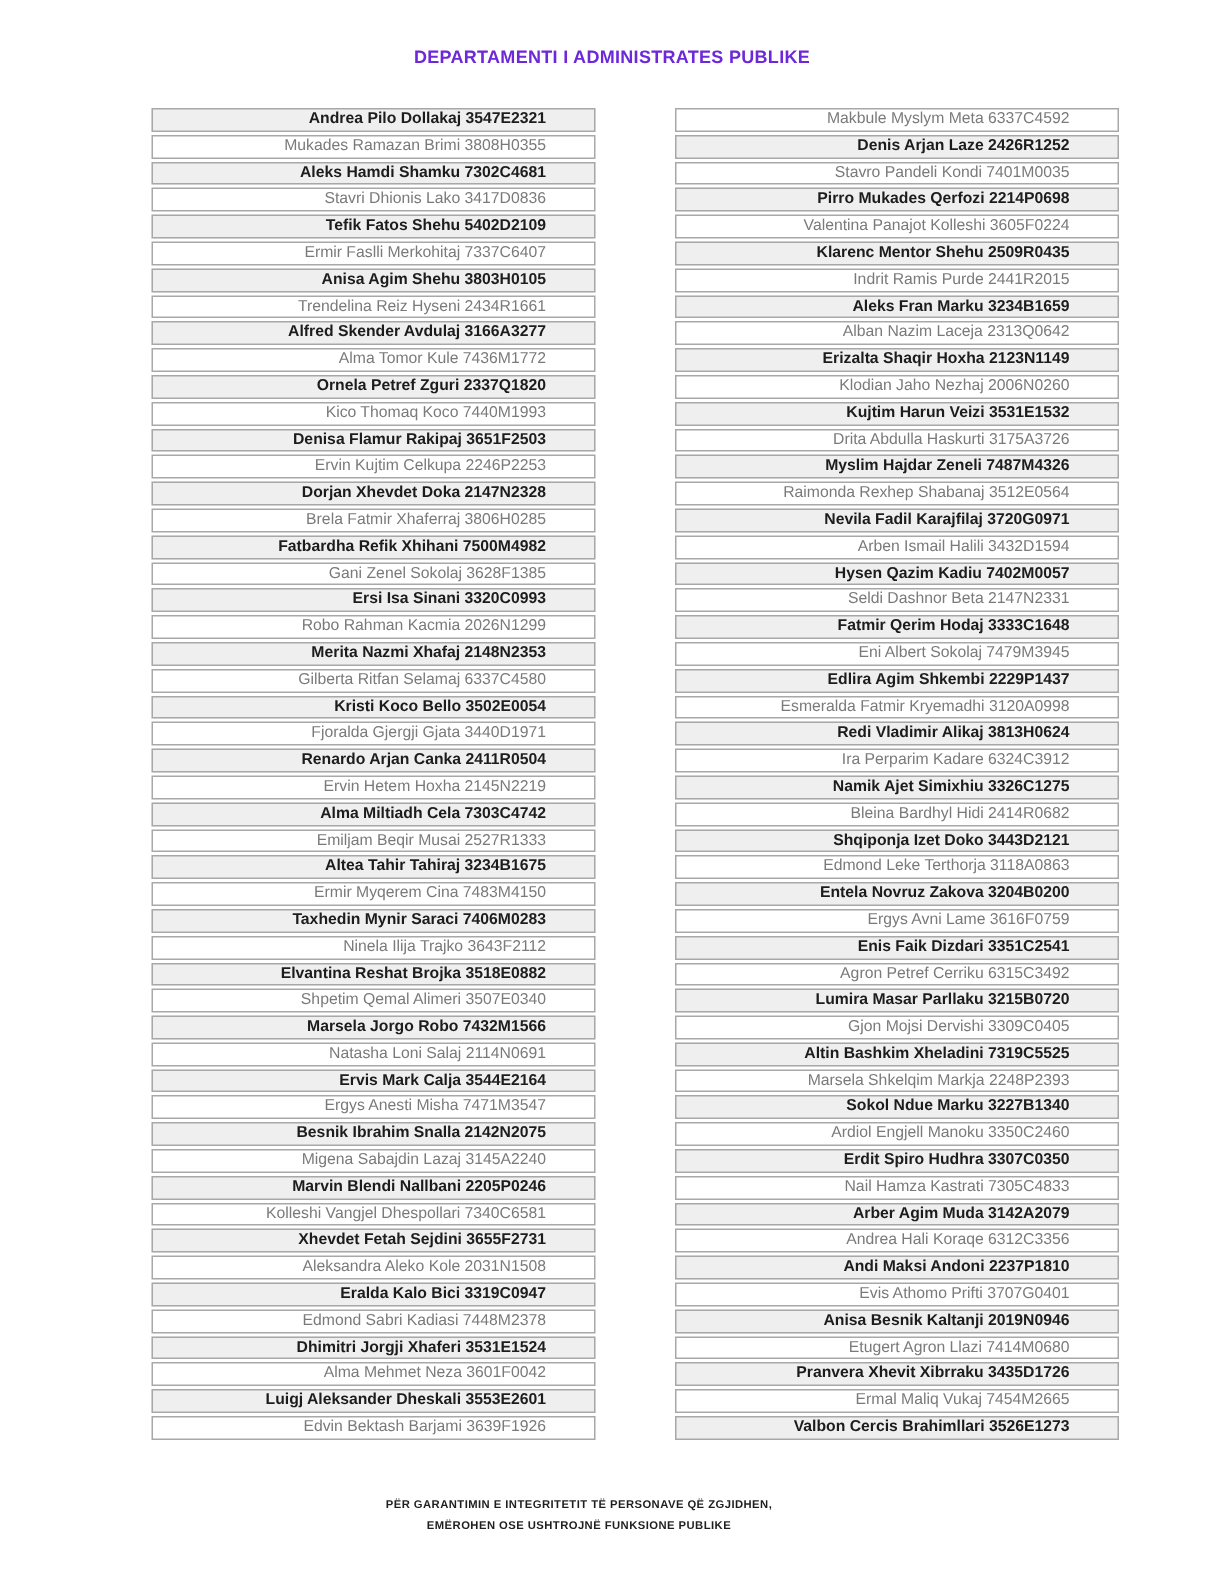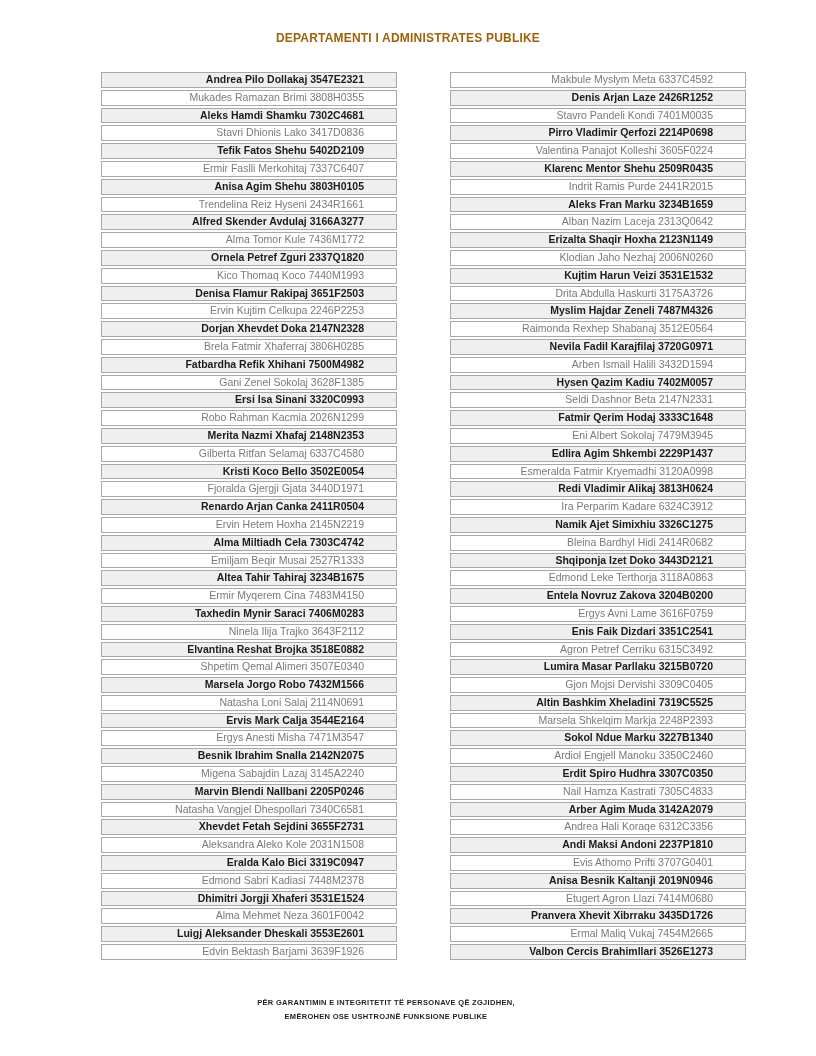--- a/index.html
+++ b/index.html
@@ -12,21 +12,21 @@
     overflow: hidden;
   }
   .title {
     position: absolute;
     top: 31px;
     left: 0;
     width: 816px;
     text-align: center;
     font-size: 12px;
     font-weight: bold;
-    color: #a16207;
+    color: #6d28d9;
     letter-spacing: 0.2px;
   }
   .tables {
     position: absolute;
     top: 72px;
     left: 88px;
     display: flex;
     gap: 40px;
   }
   .col {
@@ -109,35 +109,35 @@
         <div class="row">Ninela Ilija Trajko 3643F2112</div>
         <div class="row shaded">Elvantina Reshat Brojka 3518E0882</div>
         <div class="row">Shpetim Qemal Alimeri 3507E0340</div>
         <div class="row shaded">Marsela Jorgo Robo 7432M1566</div>
         <div class="row">Natasha Loni Salaj 2114N0691</div>
         <div class="row shaded">Ervis Mark Calja 3544E2164</div>
         <div class="row">Ergys Anesti Misha 7471M3547</div>
         <div class="row shaded">Besnik Ibrahim Snalla 2142N2075</div>
         <div class="row">Migena Sabajdin Lazaj 3145A2240</div>
         <div class="row shaded">Marvin Blendi Nallbani 2205P0246</div>
-        <div class="row">Natasha Vangjel Dhespollari 7340C6581</div>
+        <div class="row">Kolleshi Vangjel Dhespollari 7340C6581</div>
         <div class="row shaded">Xhevdet Fetah Sejdini 3655F2731</div>
         <div class="row">Aleksandra Aleko Kole 2031N1508</div>
         <div class="row shaded">Eralda Kalo Bici 3319C0947</div>
         <div class="row">Edmond Sabri Kadiasi 7448M2378</div>
         <div class="row shaded">Dhimitri Jorgji Xhaferi 3531E1524</div>
         <div class="row">Alma Mehmet Neza 3601F0042</div>
         <div class="row shaded">Luigj Aleksander Dheskali 3553E2601</div>
         <div class="row">Edvin Bektash Barjami 3639F1926</div>
       </div>
     <div class="col">
         <div class="row">Makbule Myslym Meta 6337C4592</div>
         <div class="row shaded">Denis Arjan Laze 2426R1252</div>
         <div class="row">Stavro Pandeli Kondi 7401M0035</div>
-        <div class="row shaded">Pirro Vladimir Qerfozi 2214P0698</div>
+        <div class="row shaded">Pirro Mukades Qerfozi 2214P0698</div>
         <div class="row">Valentina Panajot Kolleshi 3605F0224</div>
         <div class="row shaded">Klarenc Mentor Shehu 2509R0435</div>
         <div class="row">Indrit Ramis Purde 2441R2015</div>
         <div class="row shaded">Aleks Fran Marku 3234B1659</div>
         <div class="row">Alban Nazim Laceja 2313Q0642</div>
         <div class="row shaded">Erizalta Shaqir Hoxha 2123N1149</div>
         <div class="row">Klodian Jaho Nezhaj 2006N0260</div>
         <div class="row shaded">Kujtim Harun Veizi 3531E1532</div>
         <div class="row">Drita Abdulla Haskurti 3175A3726</div>
         <div class="row shaded">Myslim Hajdar Zeneli 7487M4326</div>

